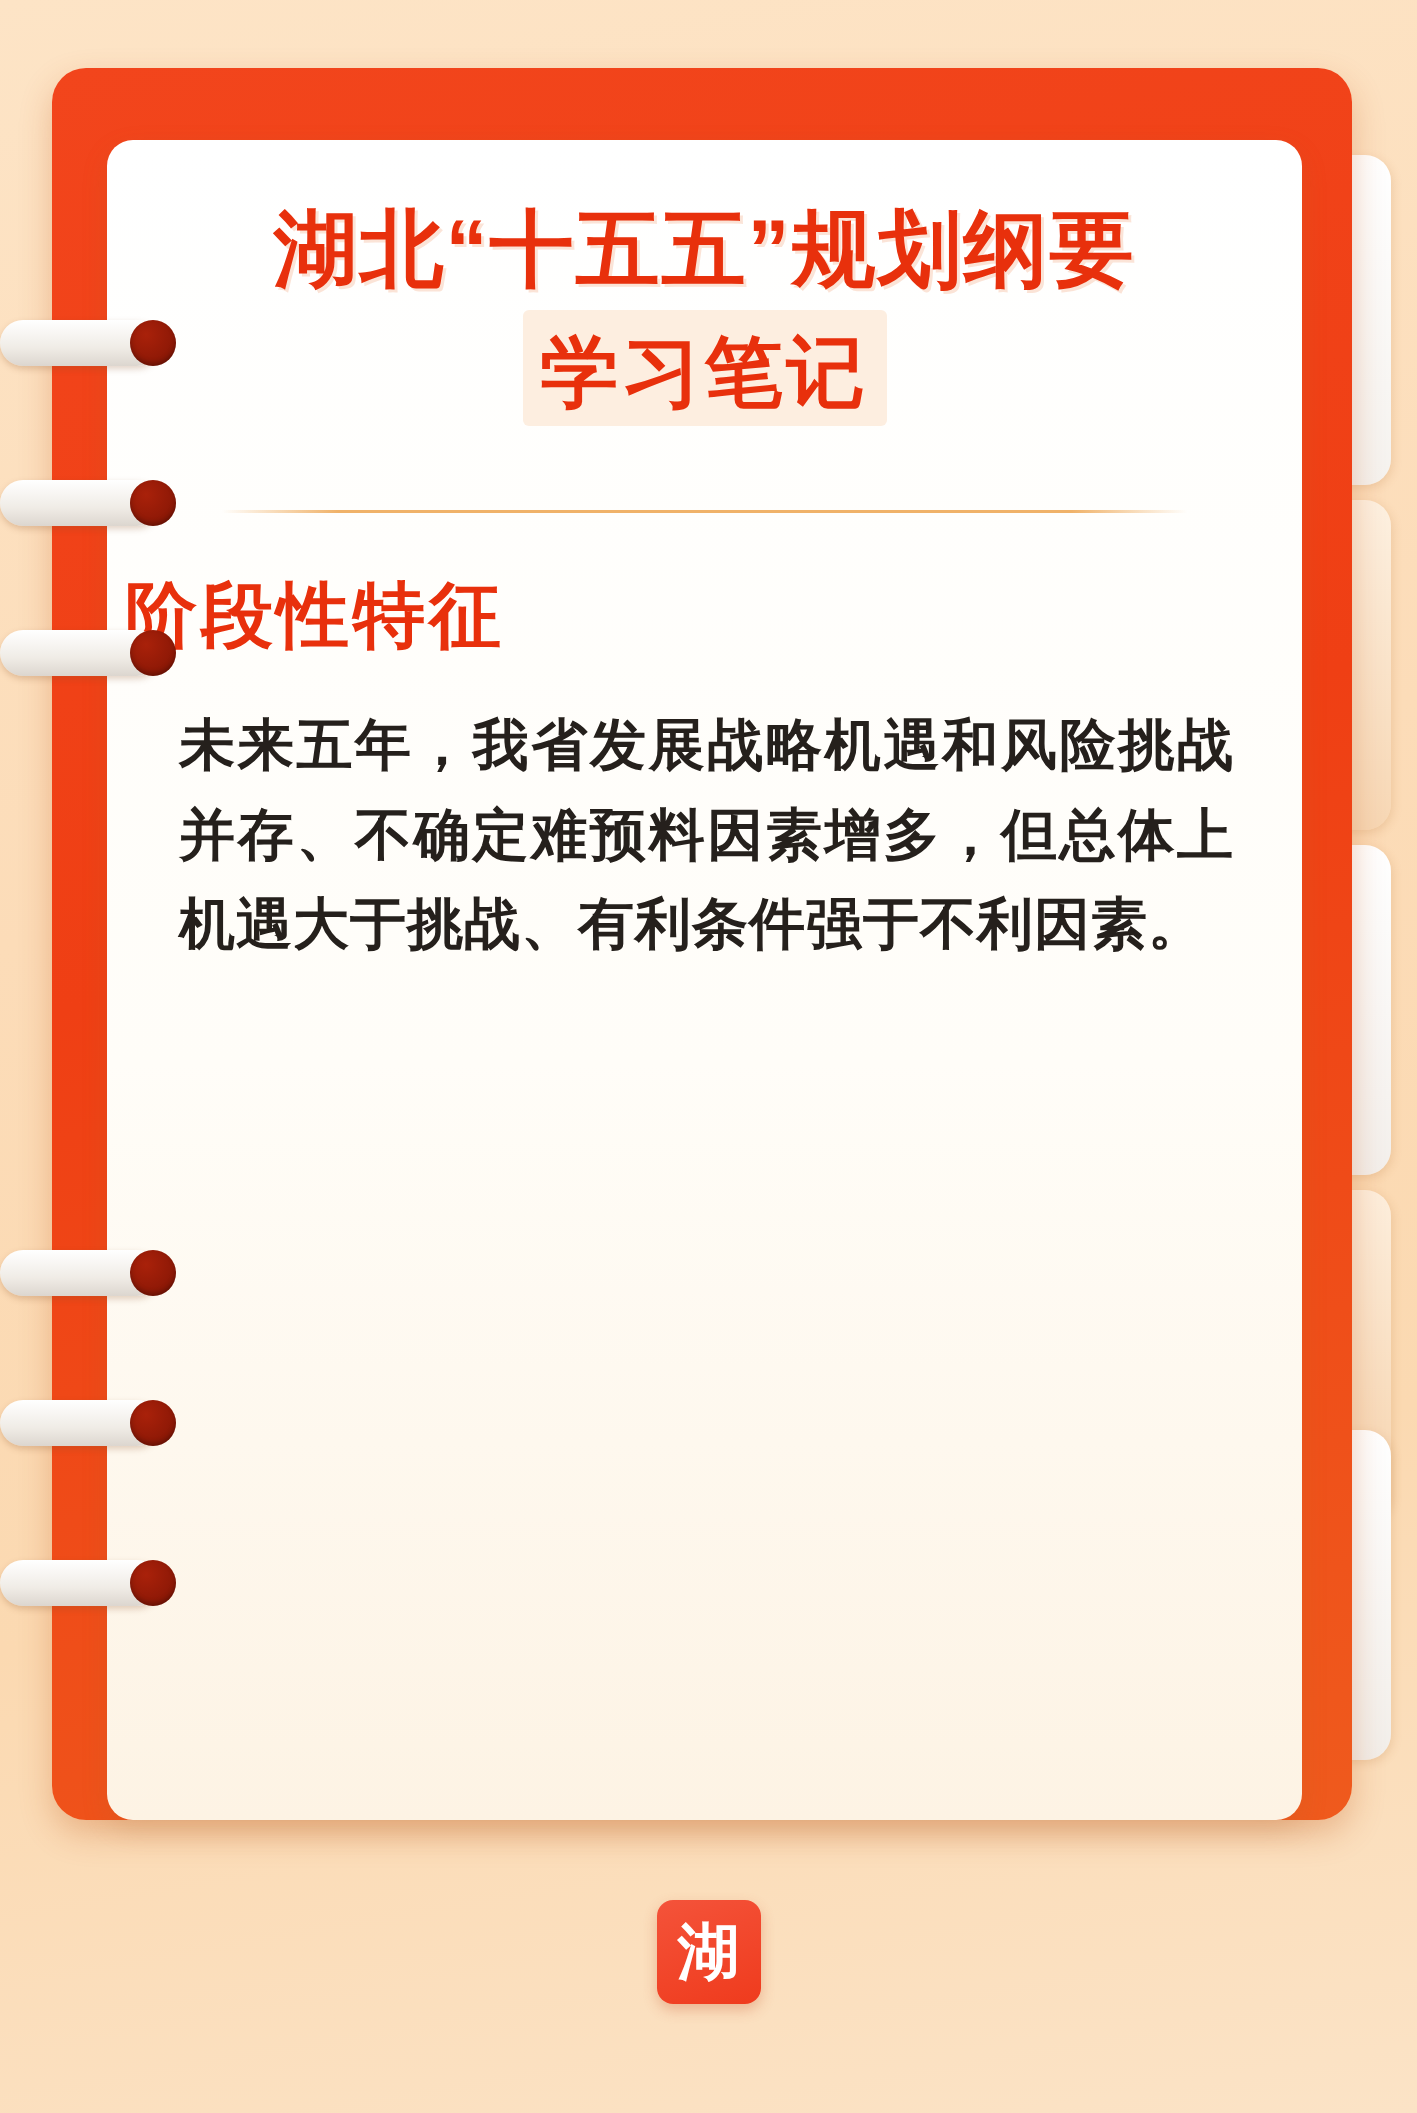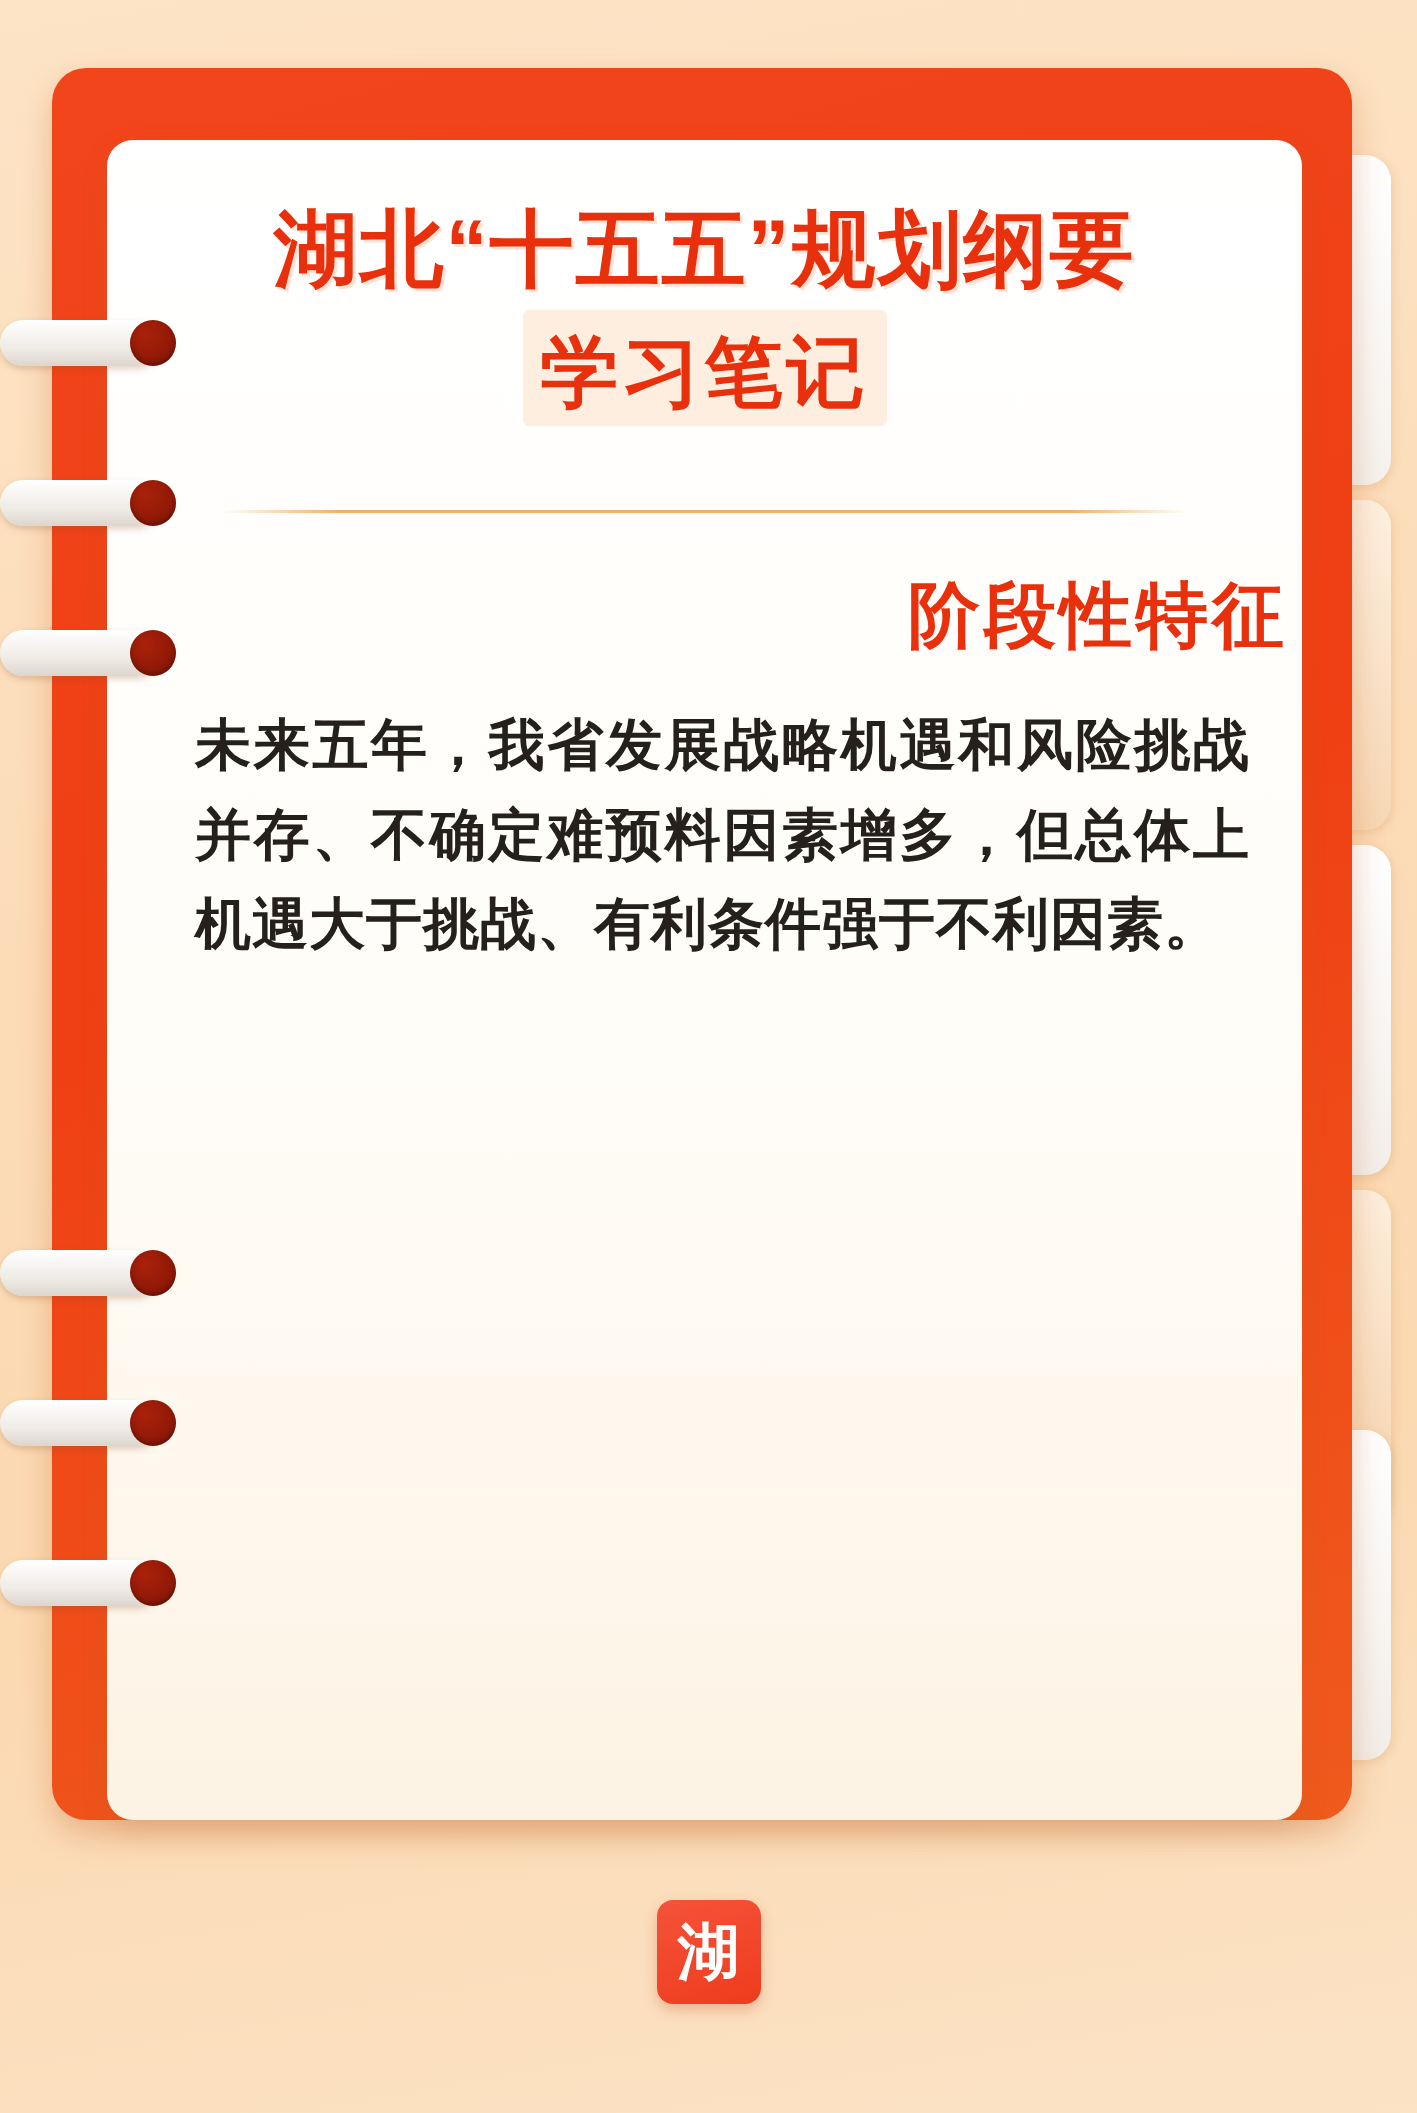--- a/index.html
+++ b/index.html
@@ -139,23 +139,23 @@
     position: absolute;
     left: 115px;
     top: 370px;
     width: 965px;
     height: 3px;
     background: linear-gradient(90deg, rgba(240,178,105,0) 0%, #f0b269 12%, #f0b269 88%, rgba(240,178,105,0) 100%);
   }
 
   .section-head-wrap {
     position: absolute;
-    left: 14px; right: 0;
+    left: 4px; right: 0;
     top: 432px;
-    text-align: right;
+    text-align: left;
   }
   .section-head {
     display: inline-block;
     position: relative;
     font-size: 72px;
     font-weight: 900;
     letter-spacing: 4px;
     color: #e8300c;
     padding: 0 14px 6px 14px;
     line-height: 1.2;
@@ -166,21 +166,21 @@
     left: 0; right: 0;
     bottom: 4px;
     height: 26px;
     background: #fbd88f;
     z-index: -1;
     border-radius: 3px;
   }
 
   .body-block {
     position: absolute;
-    left: 88px;
+    left: 72px;
     width: 1055px;
   }
   .para {
     font-size: 56px;
     line-height: 1.60;
     color: #25201c;
     font-weight: 700;
     letter-spacing: 1px;
     text-align: justify;
   }

